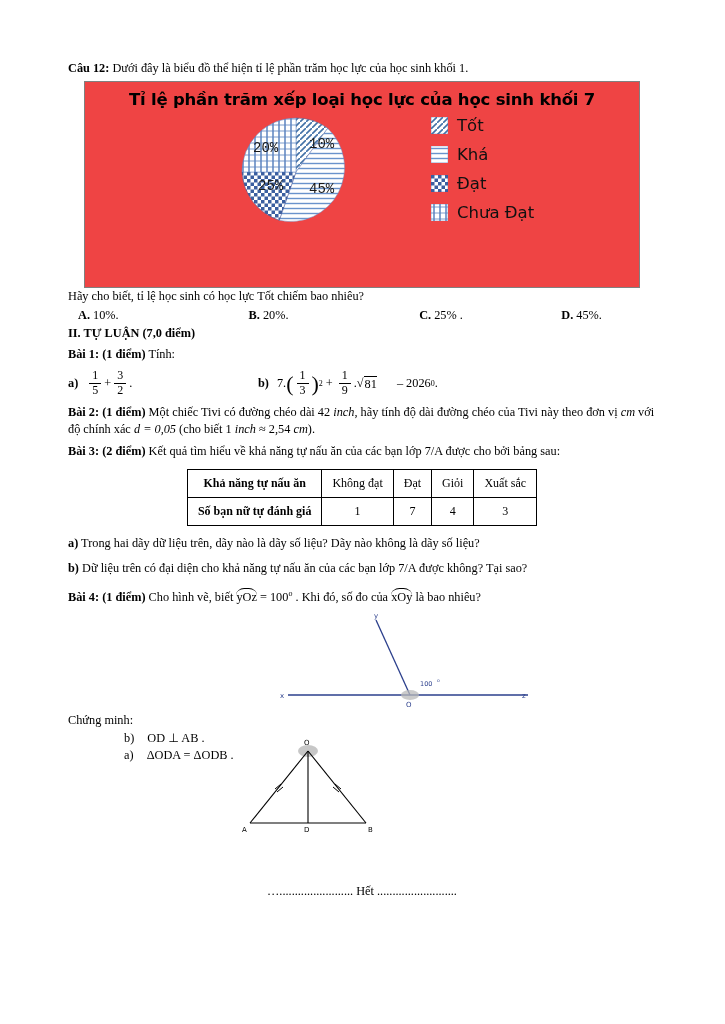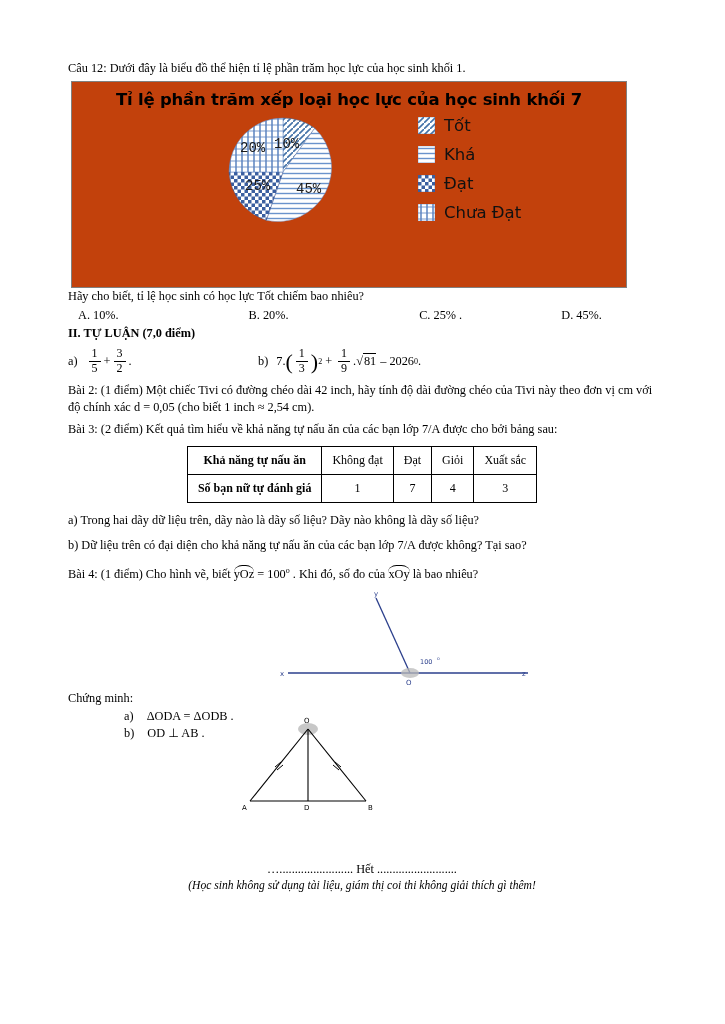--- a/index.html
+++ b/index.html
@@ -26,30 +26,30 @@
     position: absolute;
     left: 68px;
     top: 60px;
     width: 588px;
   }
   .q-line {
     font-size: 12.3px;
     line-height: 1.35;
     margin-bottom: 4px;
   }
-  b, .bold { font-weight: normal; }
+  b, .bold { font-weight: bold; }
 
   
   .chart-box {
     border: 1px solid #808080;
     width: 554px;
     height: 205px;
-    margin-left: 3px;
+    margin-left: 16px;
     position: relative;
-    background: #c2410c;
+    background: #ef4444;
   }
   .chart-title {
     text-align: center;
     font-family: "DejaVu Sans", sans-serif;
     font-weight: bold;
     font-size: 16.5px;
     line-height: 1.25;
     padding-top: 8px;
     color: #000;
     letter-spacing: -0.2px;
@@ -132,21 +132,21 @@
     display: inline-block;
     vertical-align: middle;
     text-align: center;
     font-family: "Liberation Serif", serif;
     font-size: 12px;
     line-height: 1.15;
     margin: 0 3px;
   }
   .frac .num { display: block; padding: 0 3px;}
   .frac .den { display: block; border-top: 1px solid #000; padding: 0 3px;}
-  .it { }
+  .it { font-style: italic; }
   .sup { font-size: 8px; vertical-align: super; }
   .paren-big {
     font-size: 22px;
     line-height: 0.8;
     vertical-align: middle;
     font-family: "Liberation Serif", serif;
   }
   .sqrt {
     border-top: 1px solid #000;
     padding-left: 1px;
@@ -235,21 +235,21 @@
           </defs>
 
           <path d="M56,56 L56,2 A54,54 0 0,1 87.7,12.3 Z" fill="url(#pTot)" stroke="#4472a8" stroke-width="0.5"></path>
 
           <path d="M56,56 L87.7,12.3 A54,54 0 0,1 39.3,104.3 Z" fill="url(#pKha)" stroke="#6a93cc" stroke-width="0.5"></path>
 
           <path d="M56,56 L39.3,104.3 A54,54 0 0,1 2,56 Z" fill="url(#pDat)" stroke="#3b5fa0" stroke-width="0.5"></path>
 
           <path d="M56,56 L2,56 A54,54 0 0,1 56,2 Z" fill="url(#pChua)" stroke="#5b83c0" stroke-width="0.5"></path>
         </svg>
-        <div class="pie-label" style="left:47px; top:20px;">10%</div>
+        <div class="pie-label" style="left:69px; top:20px;">10%</div>
         <div class="pie-label" style="left:69px; top:65px;">45%</div>
         <div class="pie-label" style="left:18px; top:62px;">25%</div>
         <div class="pie-label" style="left:13px; top:24px;">20%</div>
       </div>
 
       <div class="legend">
         <div class="legend-row">
           <svg class="swatch" viewBox="0 0 17 17">
                 <rect width="17" height="17" fill="url(#pTot)" stroke="#4472a8" stroke-width="0.5"></rect>
               </svg>
@@ -281,20 +281,23 @@
 
   <div class="answers">
     <div class="ans-a"><b>A.</b> <span>10%.</span></div>
     <div class="ans-b"><b>B.</b> <span>20%.</span></div>
     <div class="ans-c"><b>C.</b> <span>25% .</span></div>
     <div class="ans-d"><b>D.</b> <span>45%.</span></div>
   </div>
 
   <div class="section-title">II. TỰ LUẬN (7,0 điểm)</div>
 
+  <div class="bai">
+    <b>Bài 1: (1 điểm)</b><span> Tính:</span>
+  </div>
 
   <div class="math-row">
     <div class="math-a">
       <b style="margin-right:8px;">a)</b>
       <span class="frac">
         <span class="num">1</span>
         <span class="den">5</span>
       </span>
       <span>+</span>
       <span class="frac">
@@ -314,21 +317,21 @@
       <span class="paren-big">)</span>
           <span class="sup">2</span>
       <span style="margin:0 3px;">+</span>
       <span class="frac">
         <span class="num">1</span>
         <span class="den">9</span>
       </span>
       <span>.</span>
       <span>√</span>
           <span class="sqrt">81</span>
-      <span style="margin-left:4px;">– 2026</span>
+      <span style="margin-left:20px;">– 2026</span>
           <span class="sup">0</span>
       <span>.</span>
     </div>
   </div>
 
   <div class="bai">
     <b>Bài 2: (1 điểm)</b><span> Một chiếc Tivi có đường chéo dài 42 </span><span class="it">inch</span><span>, hãy tính độ dài đường chéo của Tivi này theo đơn vị </span><span class="it">cm</span><span> với độ chính xác </span><span class="it">d = 0,05</span><span> (cho biết 1 </span><span class="it">inch</span><span> ≈ 2,54 </span><span class="it">cm</span><span>).</span>
   </div>
 
   <div class="bai">
@@ -377,26 +380,26 @@
       <text x="178" y="97" font-family="DejaVu Sans, sans-serif" font-size="7" fill="#2b3f8c">O</text>
       <text x="294" y="88" font-family="DejaVu Sans, sans-serif" font-size="7" fill="#2b3f8c">z</text>
       <text x="192" y="76" font-family="DejaVu Sans, sans-serif" font-size="6.5" fill="#2b3f8c">100</text>
       <text x="209" y="72" font-family="DejaVu Sans, sans-serif" font-size="4.5" fill="#2b3f8c">o</text>
     </svg>
   </div>
 
   <div class="bai" style="margin-top:2px;">Chứng minh:</div>
   <div>
     <div style="padding-left:56px; font-size:12.3px; margin-top:2px;">
+      <span>b)</span>
+      <span style="margin-left:10px;">OD ⊥ AB .</span>
+    </div>
+    <div style="padding-left:56px; font-size:12.3px; margin-top:2px;">
       <span>a)</span>
       <span style="margin-left:10px;">ΔODA = ΔODB .</span>
-    </div>
-    <div style="padding-left:56px; font-size:12.3px; margin-top:2px;">
-      <span>b)</span>
-      <span style="margin-left:10px;">OD ⊥ AB .</span>
     </div>
   </div>
 
   <div class="fig5">
     <svg width="260" height="100" viewBox="0 0 260 100" style="position:absolute; left:110px; top:-28px;">
       <ellipse cx="130" cy="14" rx="10" ry="6" fill="#b9b9b9" fill-opacity="0.8"></ellipse>
       <line x1="130" y1="14" x2="72" y2="86" stroke="#000" stroke-width="1.1"></line>
       <line x1="130" y1="14" x2="188" y2="86" stroke="#000" stroke-width="1.1"></line>
       <line x1="72" y1="86" x2="188" y2="86" stroke="#000" stroke-width="1.1"></line>
       <line x1="130" y1="14" x2="130" y2="86" stroke="#000" stroke-width="1.1"></line>
@@ -405,16 +408,15 @@
       <line x1="157" y1="47" x2="163" y2="52" stroke="#000" stroke-width="1"></line>
       <line x1="155" y1="50" x2="161" y2="55" stroke="#000" stroke-width="1"></line>
       <text x="64" y="95" font-family="DejaVu Sans, sans-serif" font-size="7">A</text>
       <text x="126" y="95" font-family="DejaVu Sans, sans-serif" font-size="7">D</text>
       <text x="190" y="95" font-family="DejaVu Sans, sans-serif" font-size="7">B</text>
       <text x="126" y="8" font-family="DejaVu Sans, sans-serif" font-size="7">O</text>
     </svg>
   </div>
 
   <div class="footer1">…........................ Hết ..........................</div>
-  <div class="footer2">(Học sinh không sử dụng tài liệu, giám thị coi thi không giải thích gì thêm!</div>
 
 </div>
 </div>
 
 </body></html>

